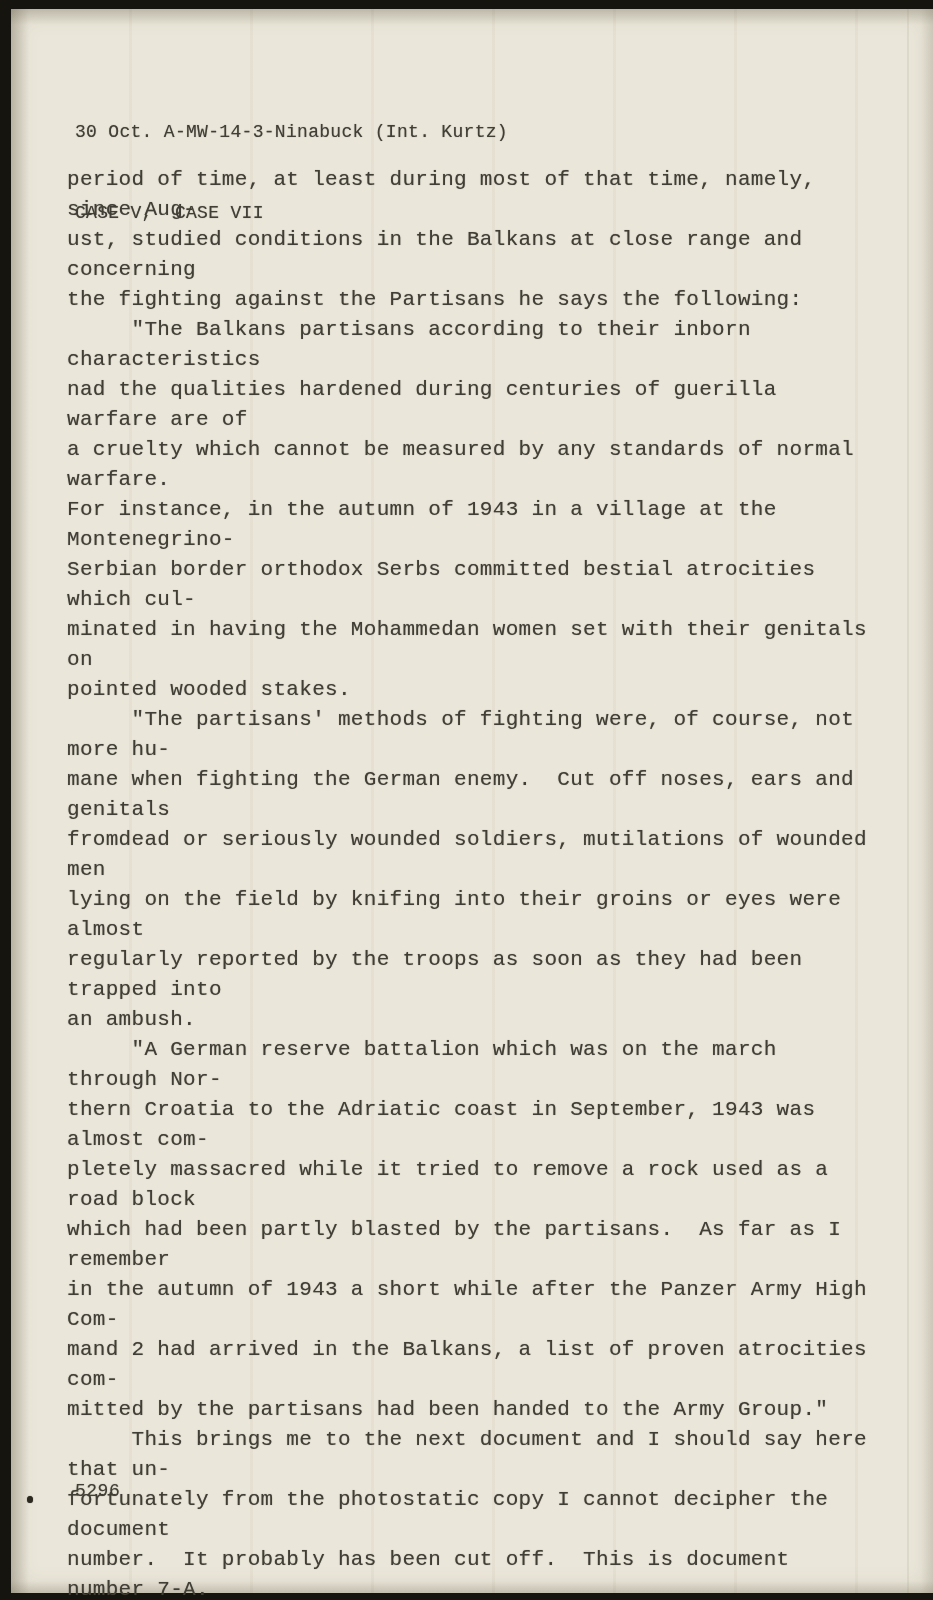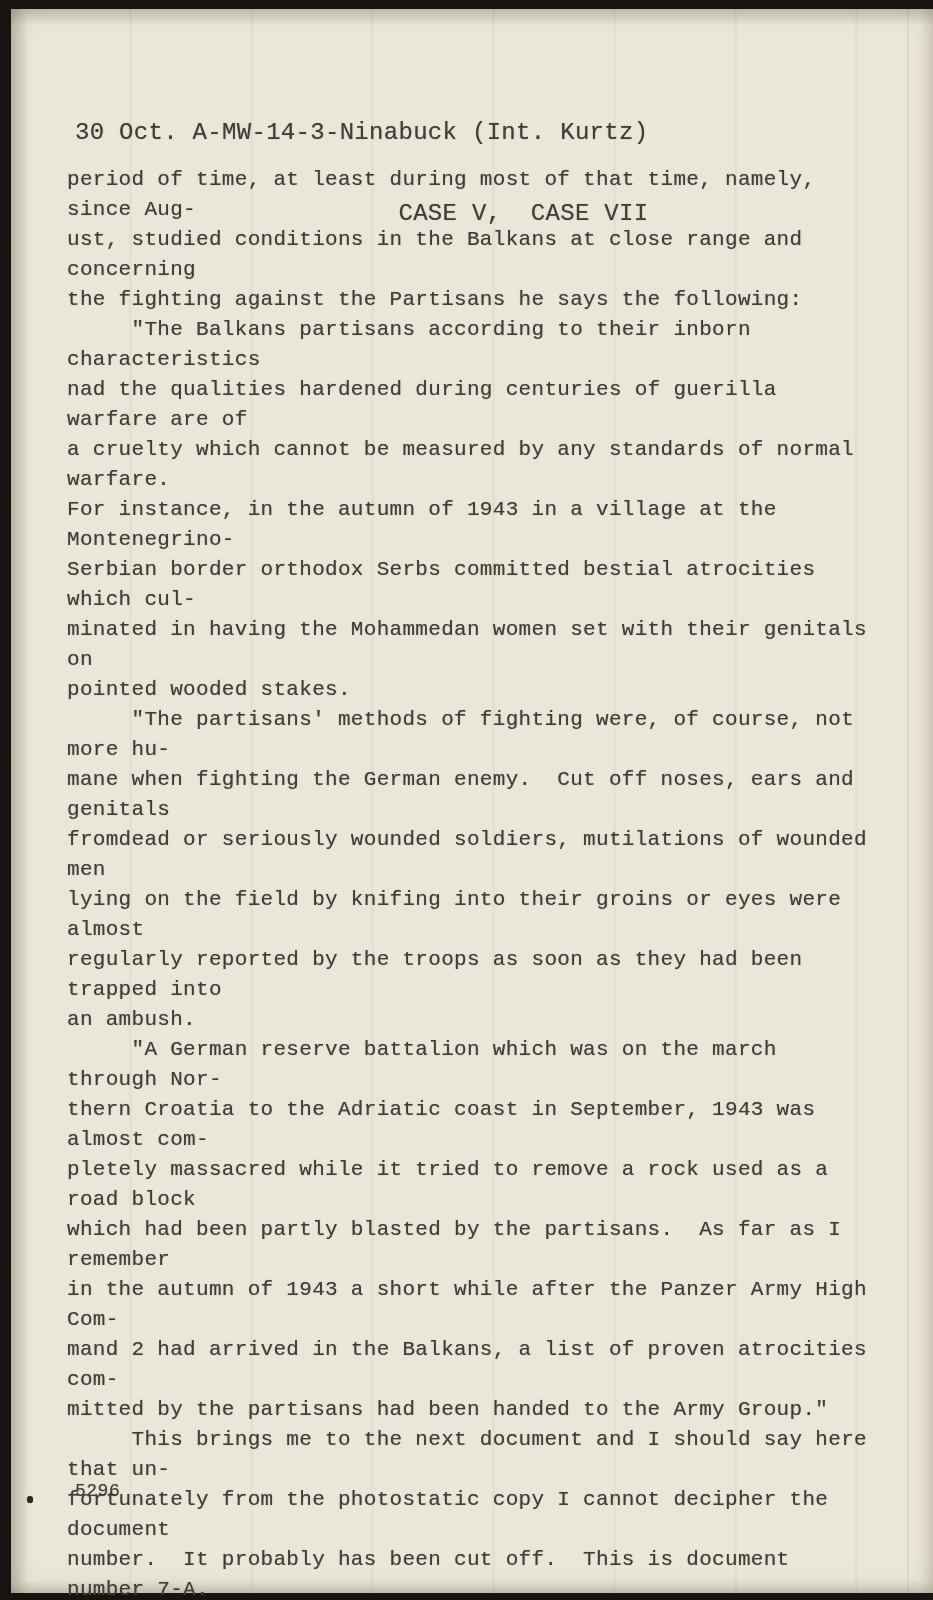--- a/index.html
+++ b/index.html
@@ -43,25 +43,24 @@
     background: rgba(140,128,100,0.12);
   }
   .ink {
     color: #413e36;
     text-shadow: 0 0 1px rgba(65,62,54,0.55);
   }
   .header {
     position: absolute;
     left: 64px;
     top: 56px;
-    font-size: 24px;
+    font-size: 18px;
     line-height: 27px;
     letter-spacing: 0.3px;
     white-space: pre;
-    text-align: right;
   }
   .body-text {
     position: absolute;
     left: 56px;
     top: 156px;
     width: 800px;
     font-size: 21px;
     line-height: 30px;
     letter-spacing: 0.3px;
   }

